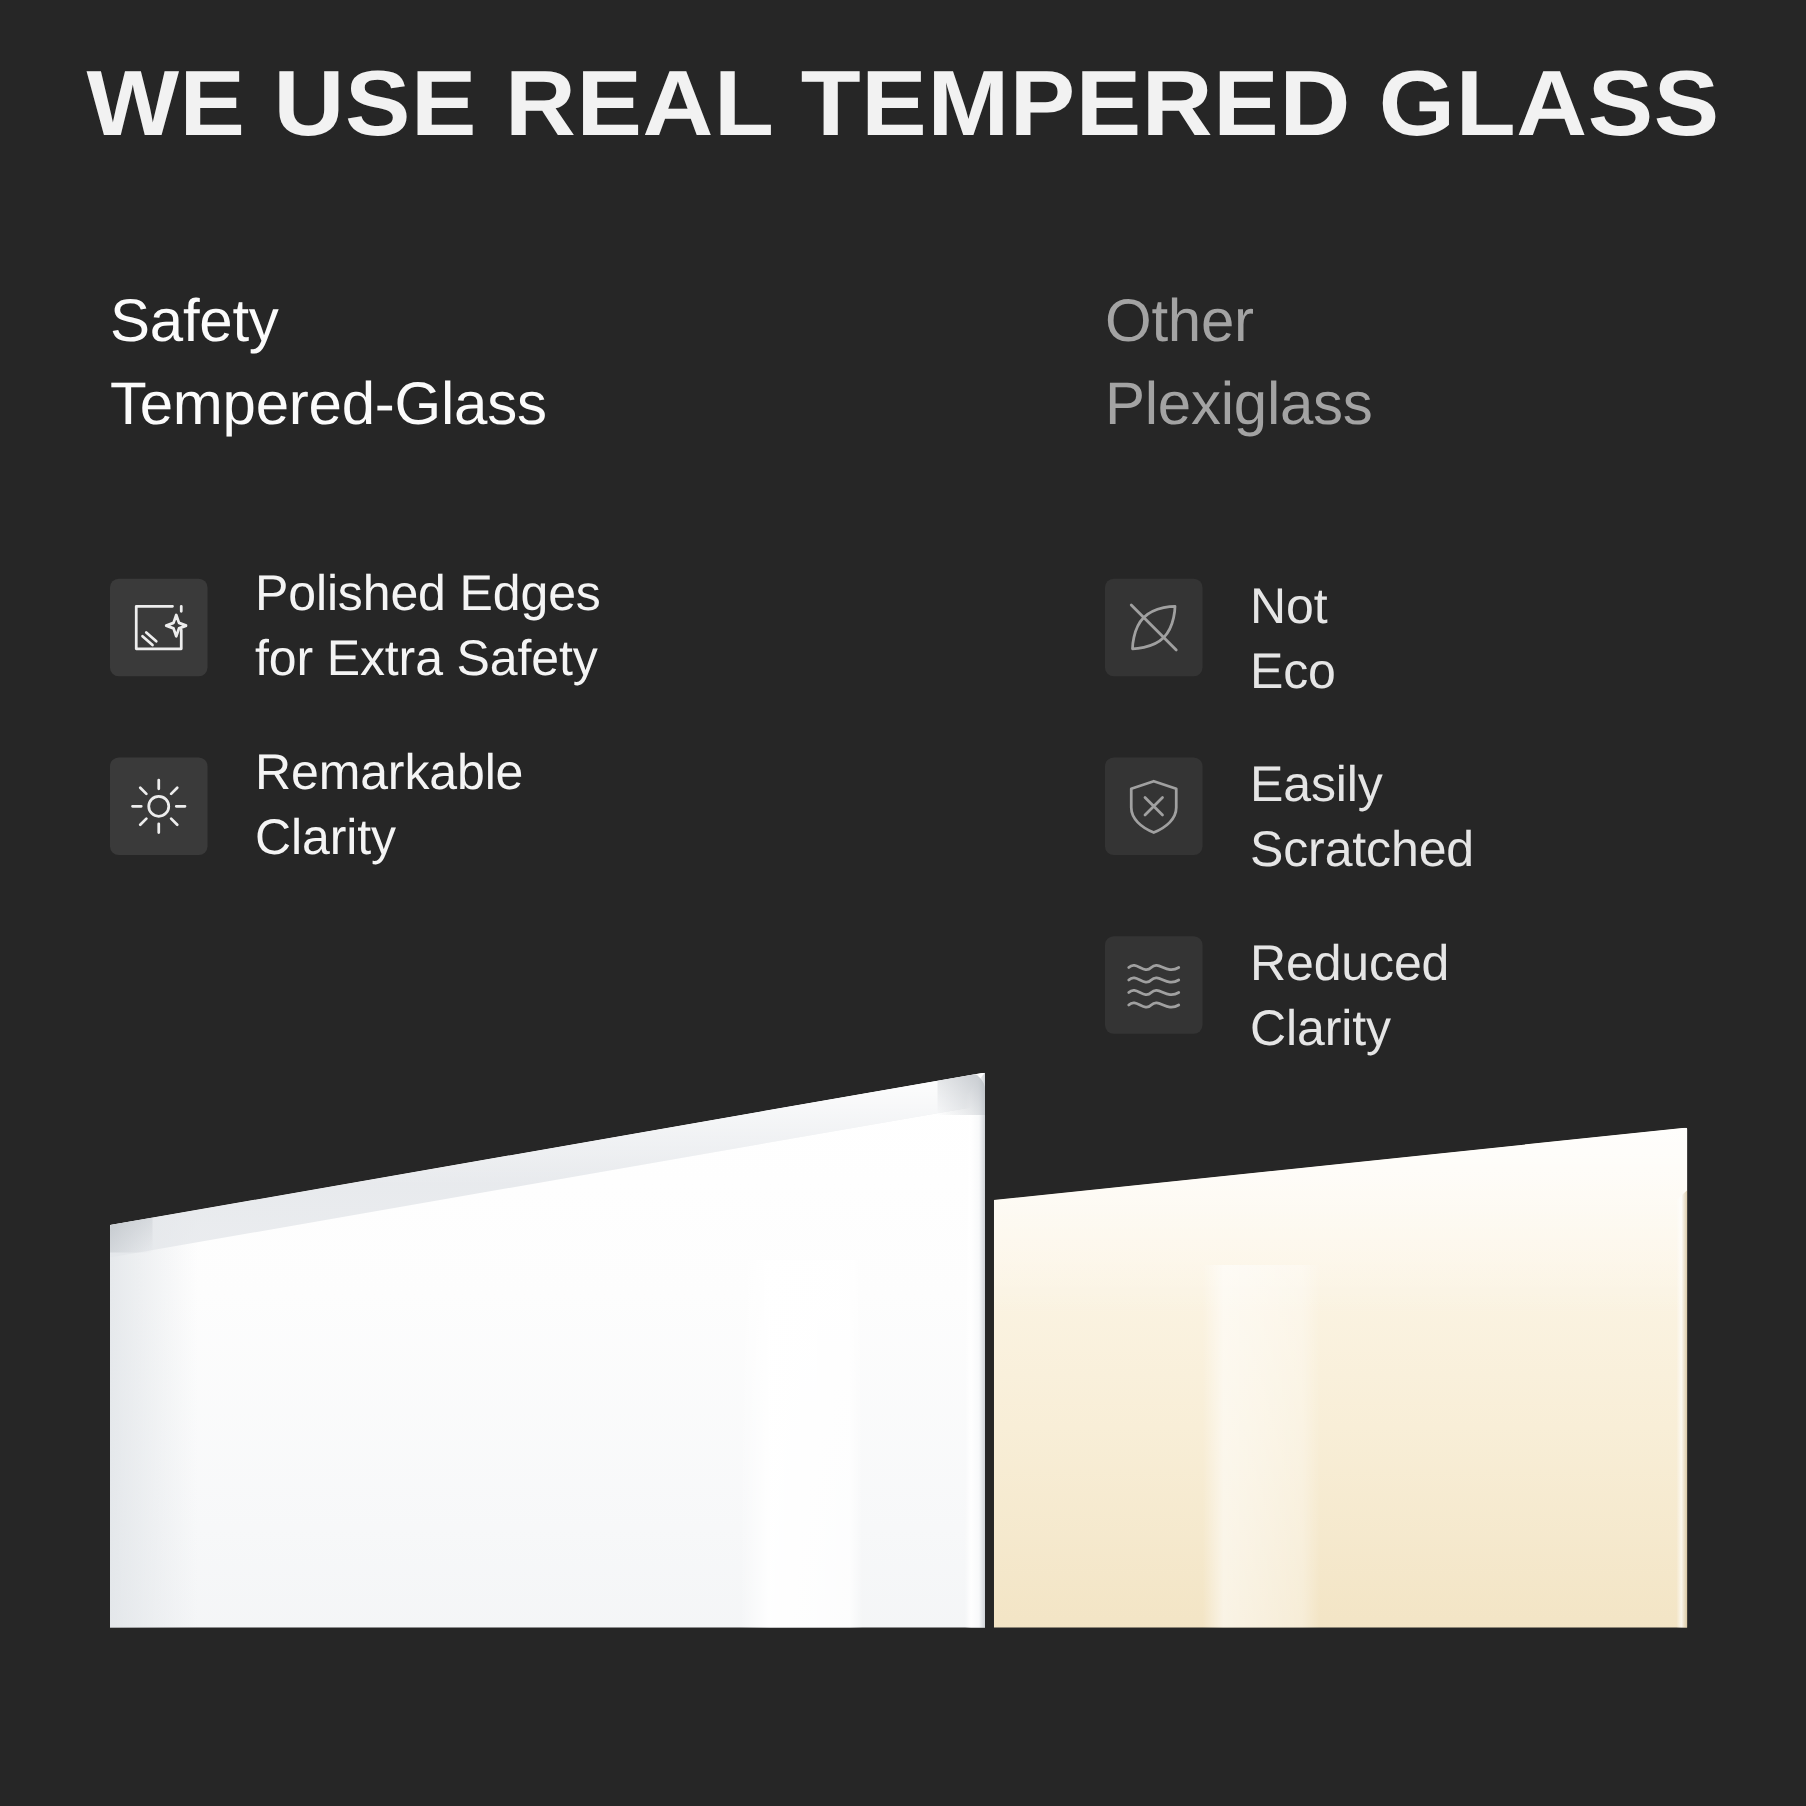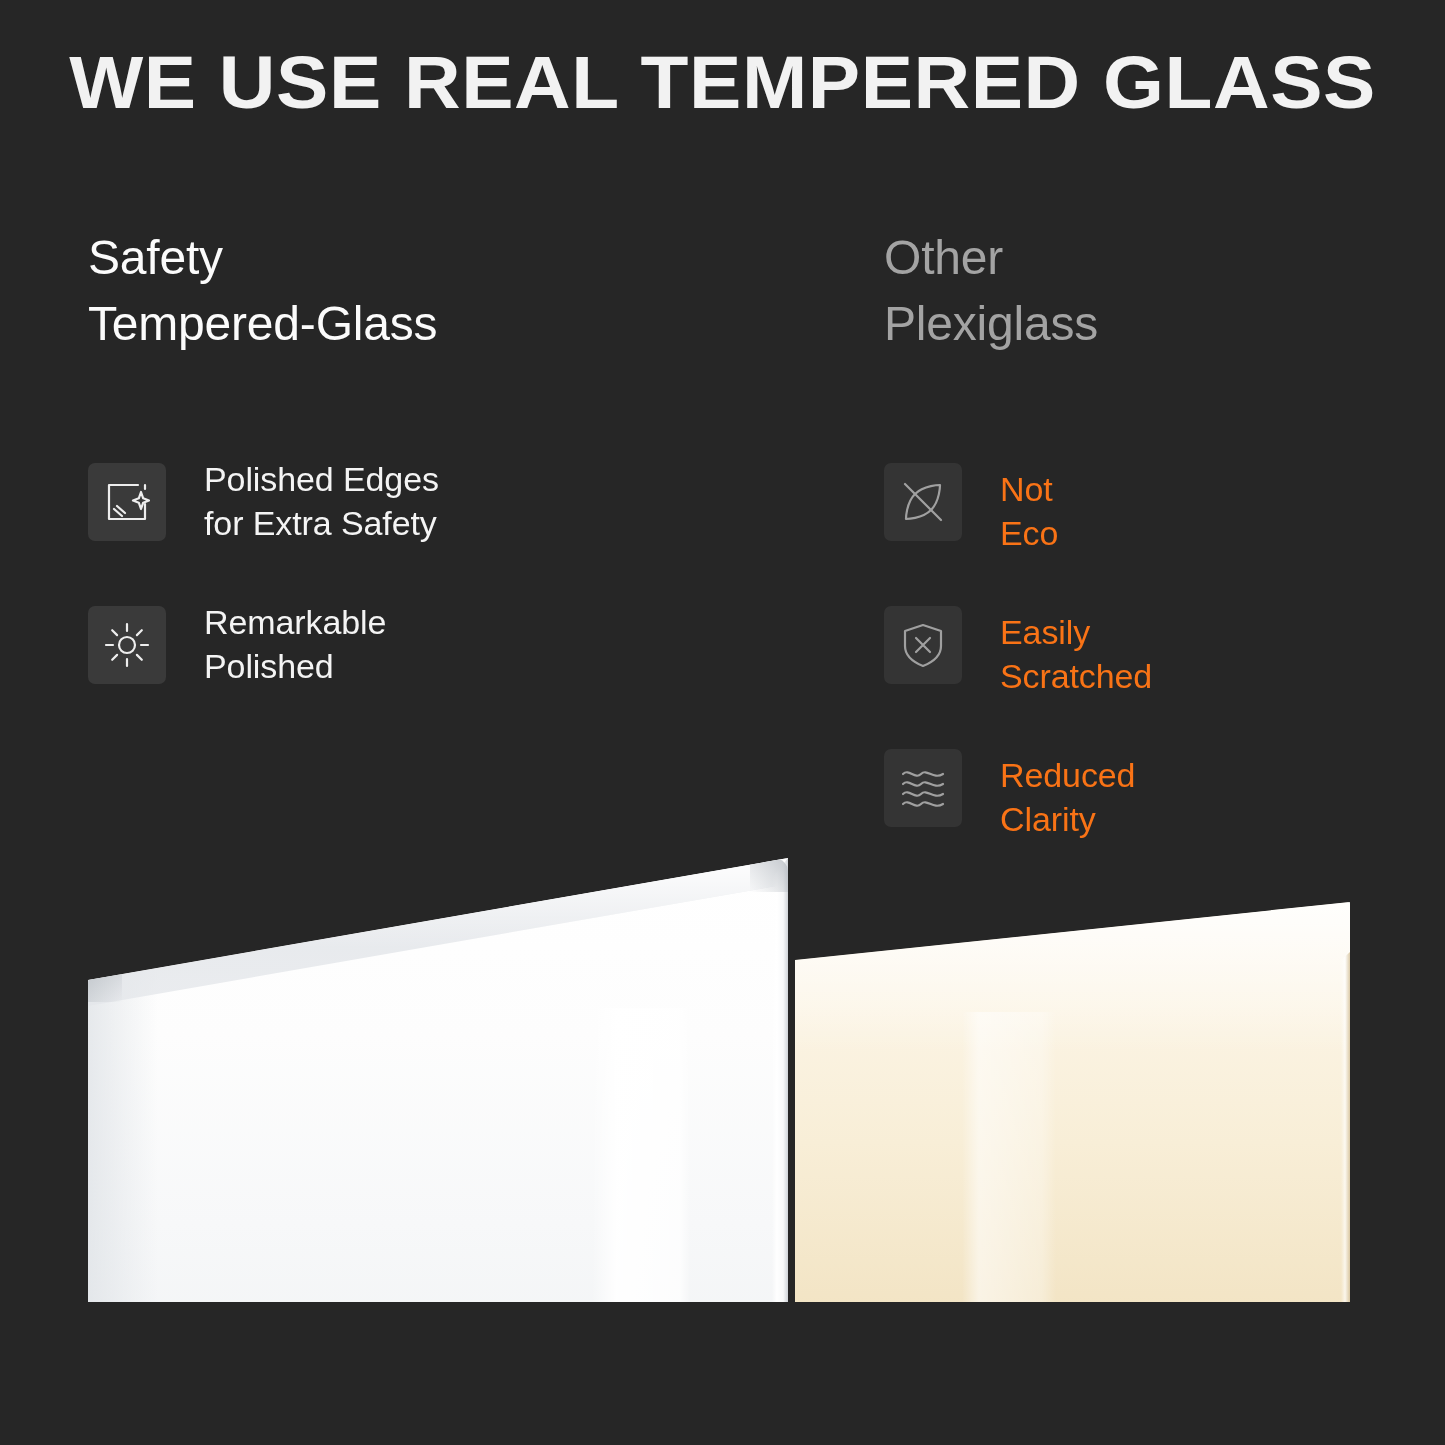--- a/index.html
+++ b/index.html
@@ -52,28 +52,28 @@
   .badge{
     width:78px;height:78px;
     border-radius:7px;
     background:#3a3a3a;
     flex:0 0 78px;
     display:flex;align-items:center;justify-content:center;
   }
   .col-right .badge{background:#343434;}
   .feature-label{
     margin-left:38px;
-    font-size:34px;
+    font-size:40px;
     line-height:1.28;
     font-weight:400;
     letter-spacing:-0.1px;
     white-space:pre-line;
   }
   .col-left .feature-label{color:#f4f4f4;}
-  .col-right .feature-label{color:#f97316;margin-top:20px;}
+  .col-right .feature-label{color:#e5e5e5;margin-top:20px;}
 
   .badge svg{display:block;}
   .col-left .badge svg{stroke:#ededed;}
   .col-right .badge svg{stroke:#a0a0a0;}
   .badge svg *{fill:none;stroke-linecap:round;stroke-linejoin:round;}
 
   
   .panels{position:absolute;left:0;top:840px;width:1445px;height:605px;overflow:hidden;}
 
   .panel{position:absolute;}
@@ -182,21 +182,21 @@
         </div>
 
         <div class="feature">
           <span class="badge">
             <svg width="46" height="46" viewBox="0 0 46 46" stroke-width="2.2">
               <circle cx="23" cy="23" r="8"></circle>
               <path d="M23 2 L23 9 M23 37 L23 44 M2 23 L9 23 M37 23 L44 23 M8.2 8.2 L13.1 13.1 M32.9 32.9 L37.8 37.8 M37.8 8.2 L32.9 13.1 M13.1 32.9 L8.2 37.8"></path>
             </svg>
           </span>
           <span class="feature-label">Remarkable
-Polished</span>
+Clarity</span>
         </div>
 
 
       </div>
     </div>
 
     <div class="col col-right">
       <div class="col-title">Other
 Plexiglass</div>
 

